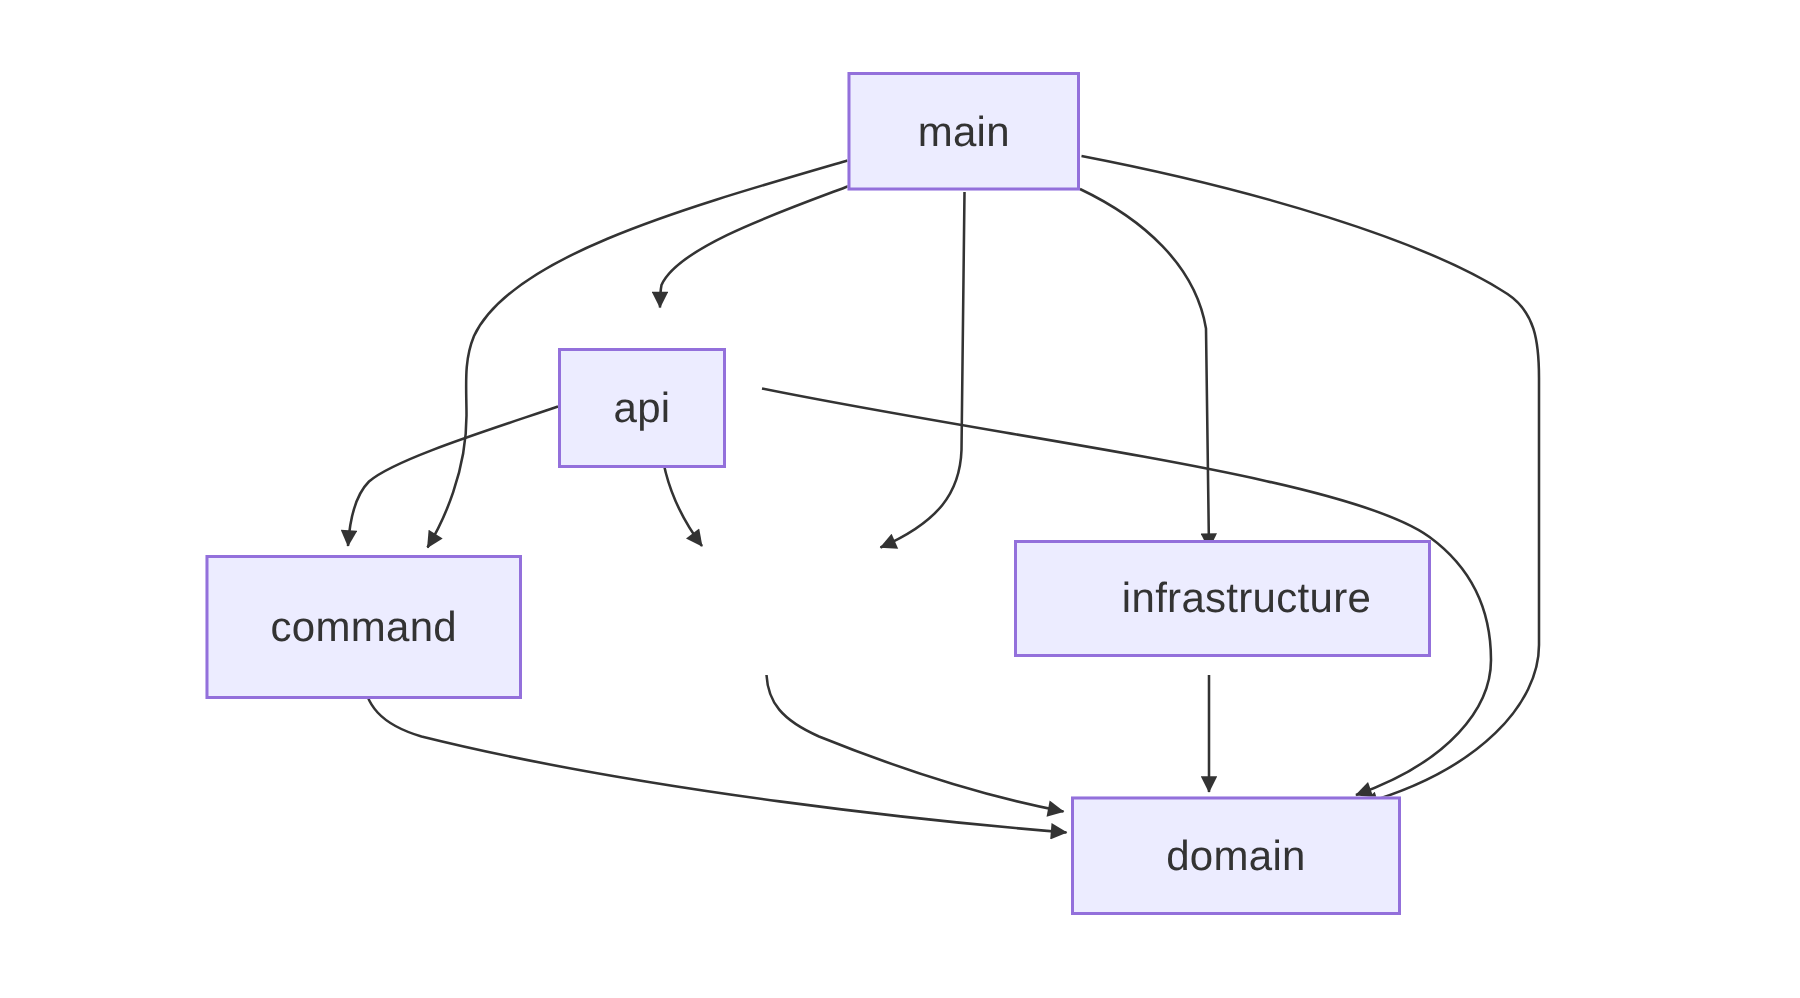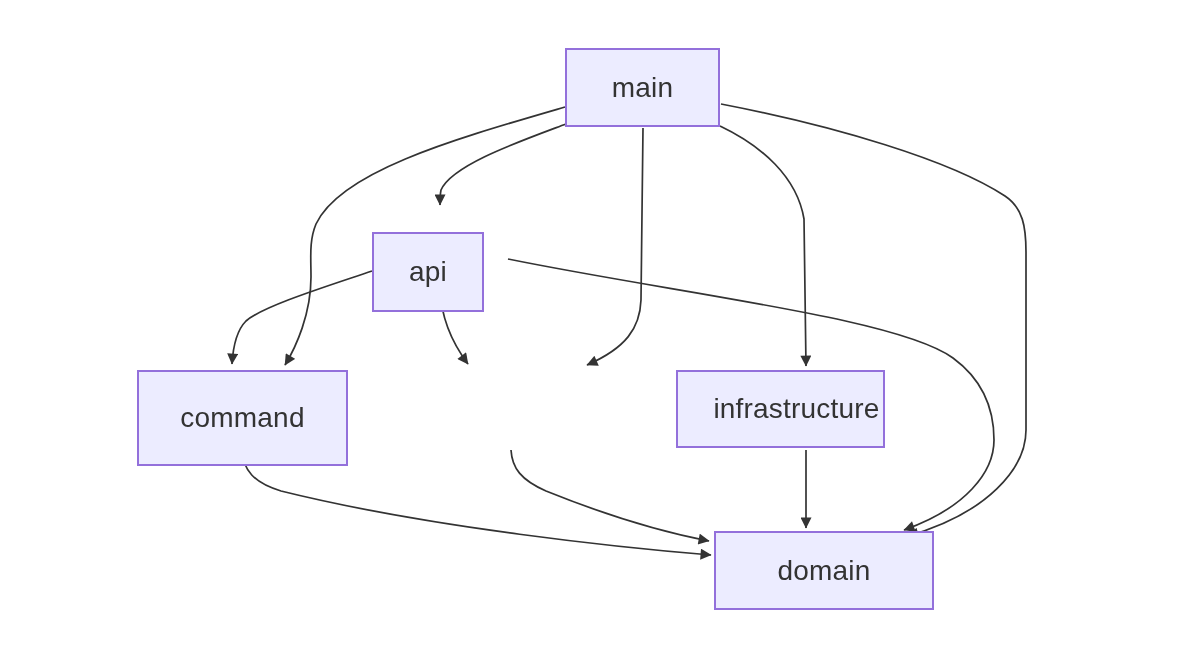--- a/index.html
+++ b/index.html
@@ -42,21 +42,21 @@
     justify-content: center;
     font-size: 28px;
     color: var(--text-color);
     white-space: nowrap;
     letter-spacing: 0.2px;
   }
   #node-main          { left: 565px; top: 48px;  width: 155px; height: 79px; }
   #node-api           { left: 372px; top: 208px; width: 112px; height: 80px; margin-top: 24px; }
   #node-command       { left: 137px; top: 370px; width: 211px; height: 96px; }
   #node-query         { left: 428px; top: 370px; width: 167px; height: 80px; }
-  #node-infrastructure{ left: 676px; top: 370px; width: 209px; height: 78px; padding-left: 32px; }
+  #node-infrastructure{ left: 676px; top: 360px; width: 278px; height: 78px; padding-left: 32px; }
   #node-domain        { left: 714px; top: 531px; width: 220px; height: 79px; }
 </style>
 </head>
 <body>
 
 <div class="canvas">
 
   <svg class="edge-layer" width="1200" height="665" viewBox="0 0 1200 665" xmlns="http://www.w3.org/2000/svg">
     <defs>
       <marker id="arrowhead" viewBox="0 0 10 10" refX="9.5" refY="5" markerUnits="userSpaceOnUse" markerWidth="13" markerHeight="11" orient="auto">

